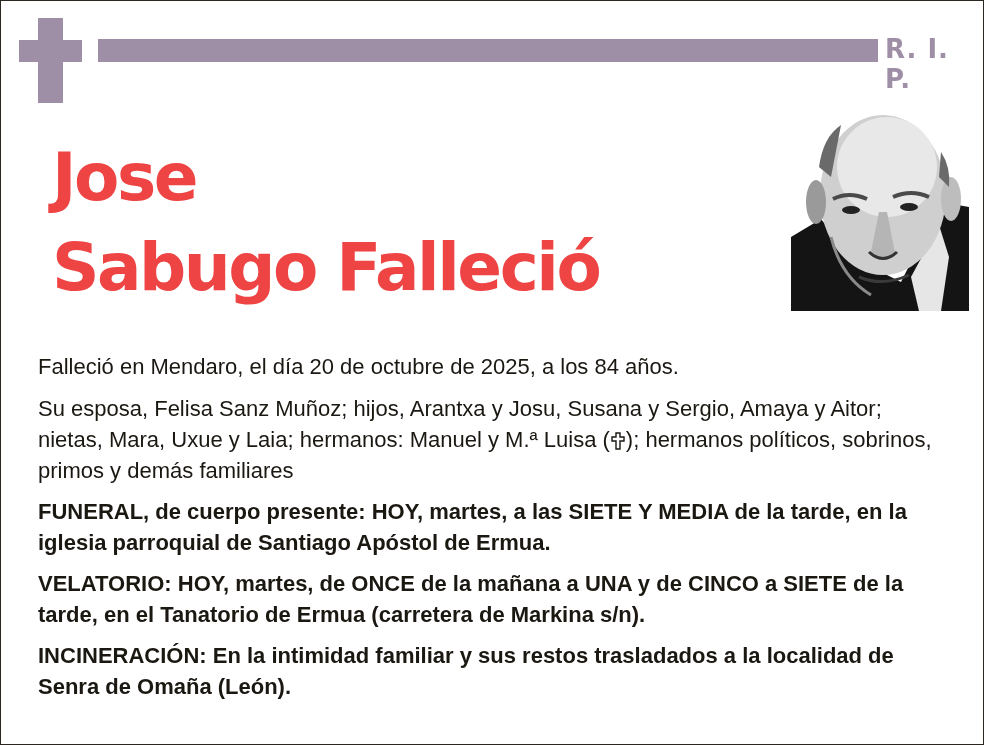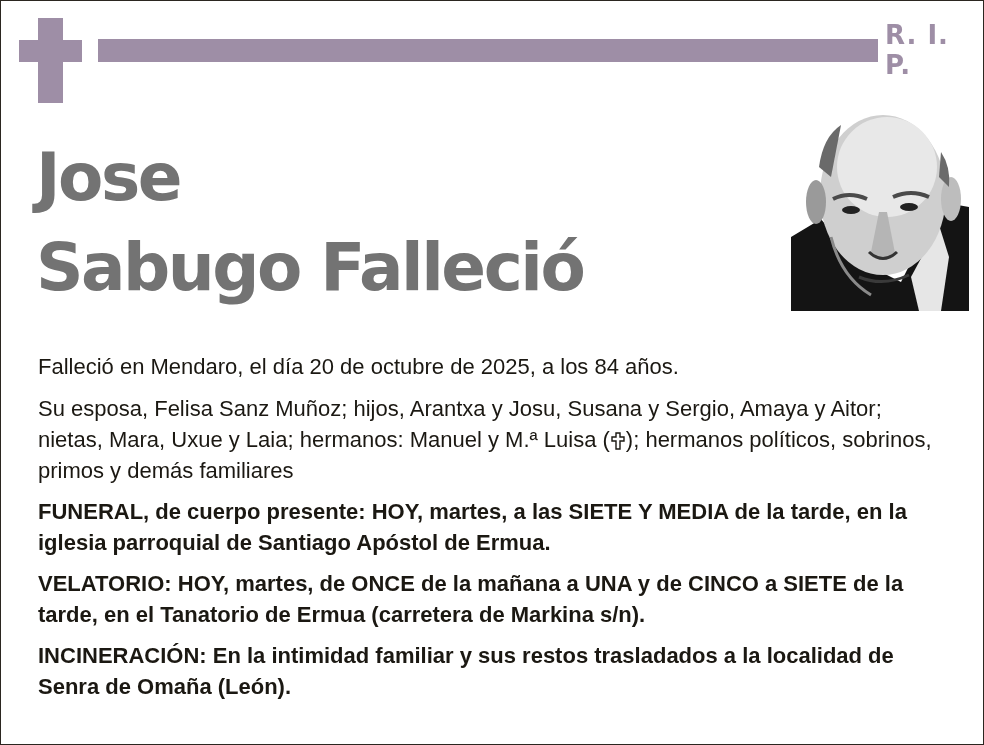--- a/index.html
+++ b/index.html
@@ -16,29 +16,29 @@
     }
     .cross-h {
       position: absolute; left: 18px; top: 39px; width: 63px; height: 22px;
       background: #9e8ea6;
     }
     .rule {
       position: absolute; left: 97px; top: 38px; width: 780px; height: 23px;
       background: #9e8ea6;
     }
     .rip {
-      position: absolute; left: 884px; top: 19px;
+      position: absolute; left: 884px; top: 33px;
       font-family: "DejaVu Sans", sans-serif; font-weight: bold;
       font-size: 26px; letter-spacing: 1px; color: #9e8ea6;
       line-height: 30px;
     }
     .name {
-      position: absolute; left: 35px; top: 132px;
+      position: absolute; left: 51px; top: 132px;
       font-family: "DejaVu Sans", sans-serif; font-weight: bold;
-      font-size: 66px; line-height: 90px; color: #737373;
+      font-size: 66px; line-height: 90px; color: #ef4444;
       letter-spacing: -2.5px;
     }
     .name div { white-space: nowrap; }
     .photo {
       position: absolute; left: 790px; top: 106px; width: 178px; height: 204px;
       background: #ffffff; overflow: hidden;
     }
     .body {
       position: absolute; left: 37px; top: 350px; width: 900px;
       font-family: "Liberation Sans", sans-serif; color: #1b1812;

